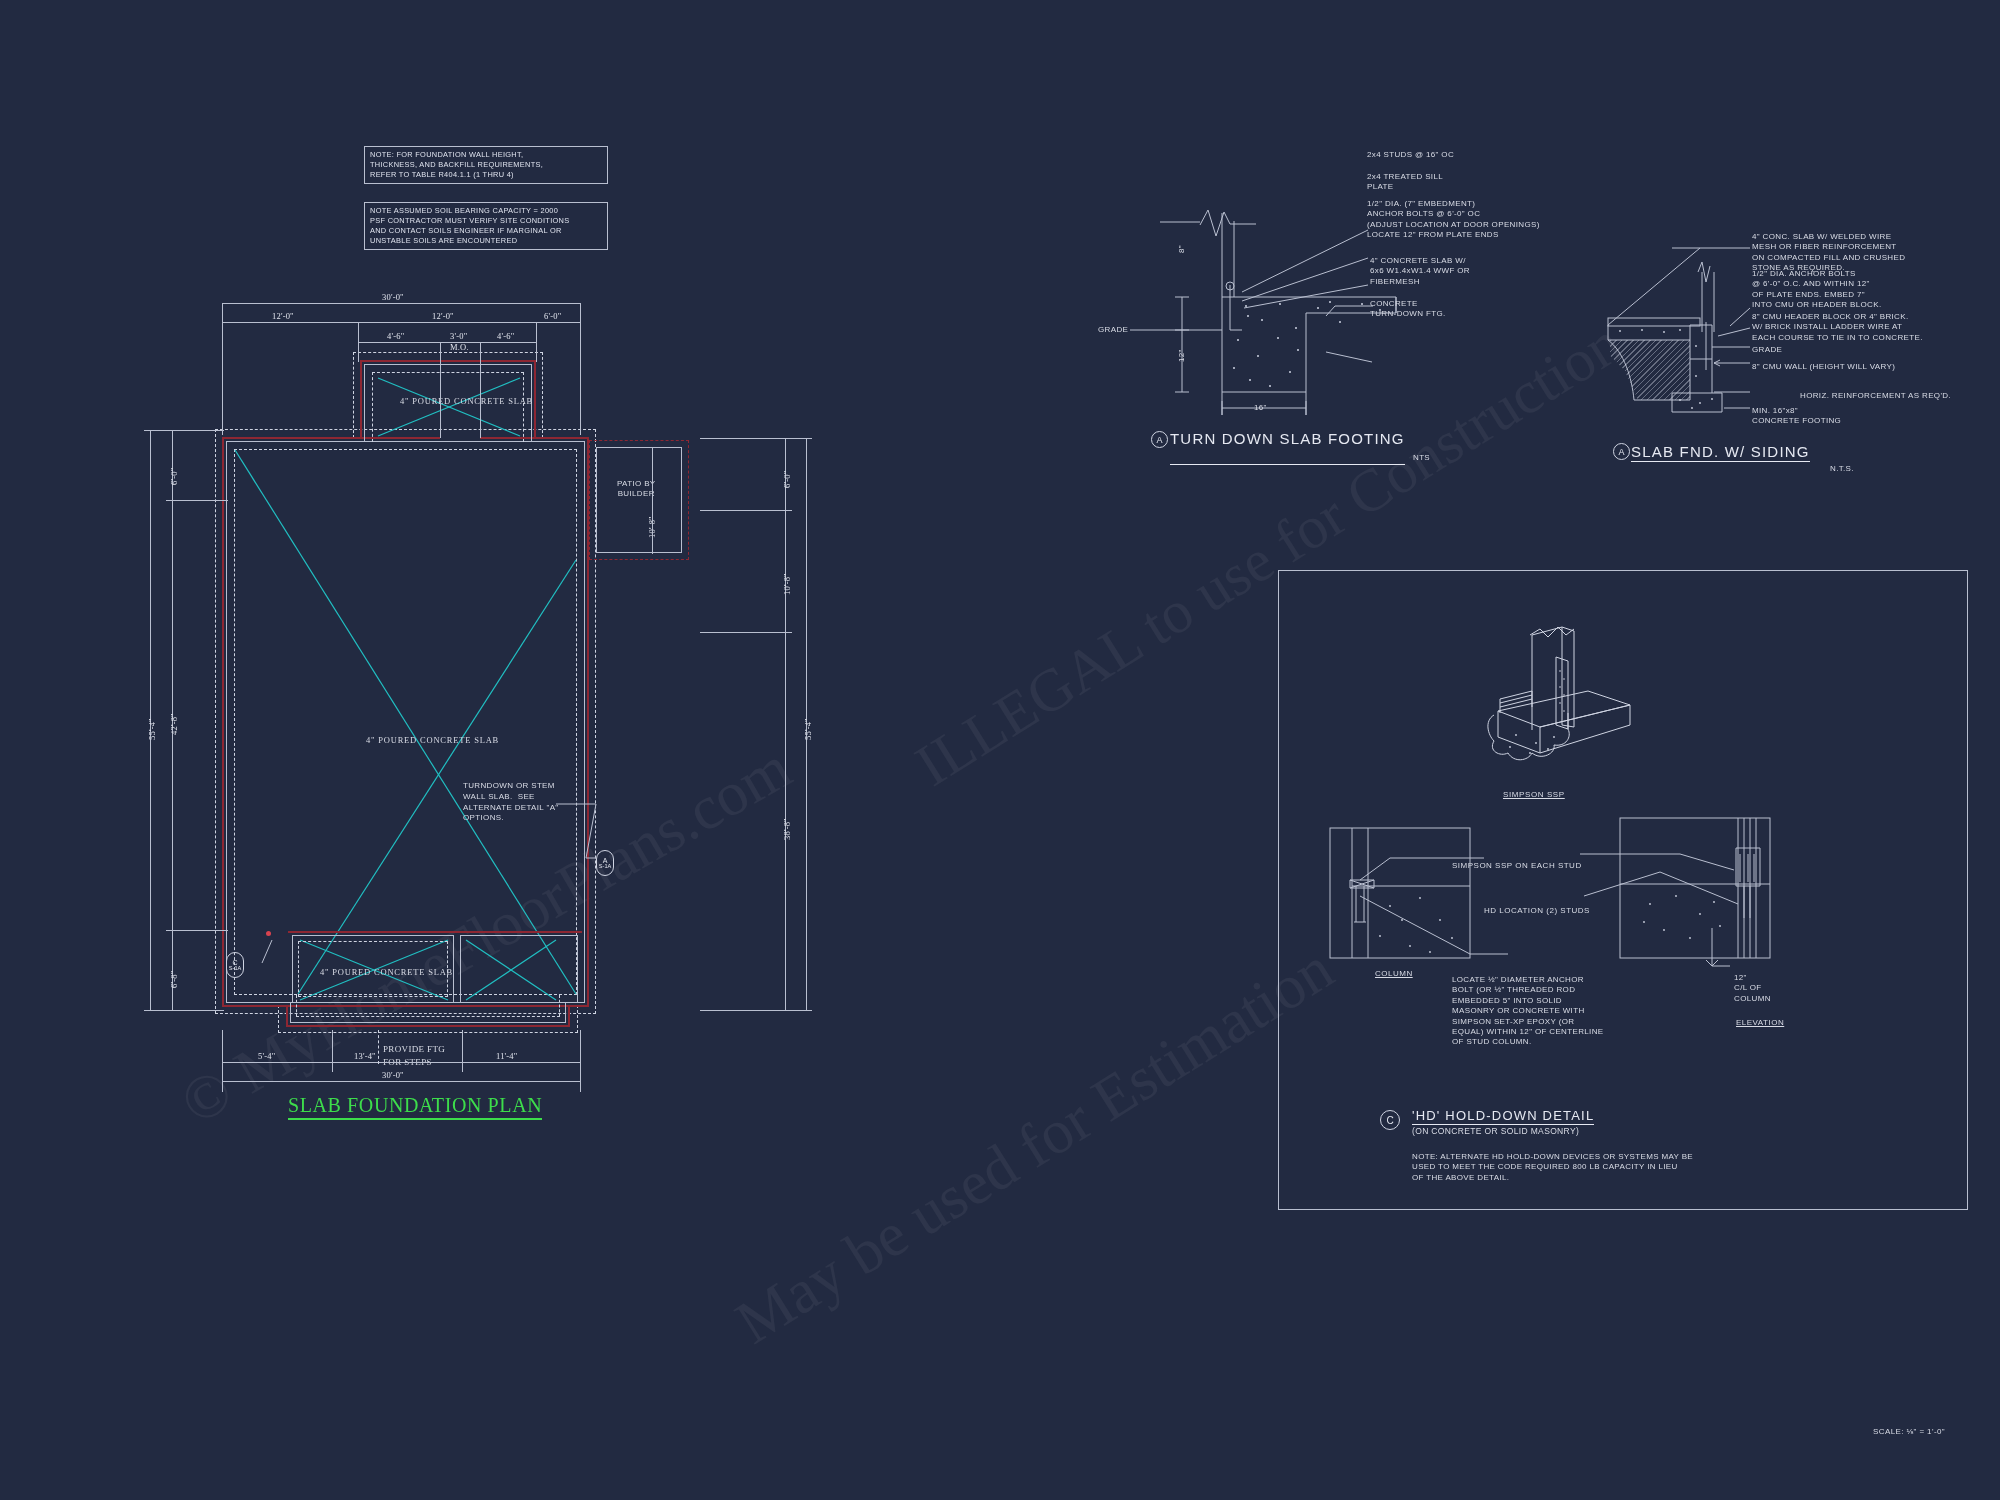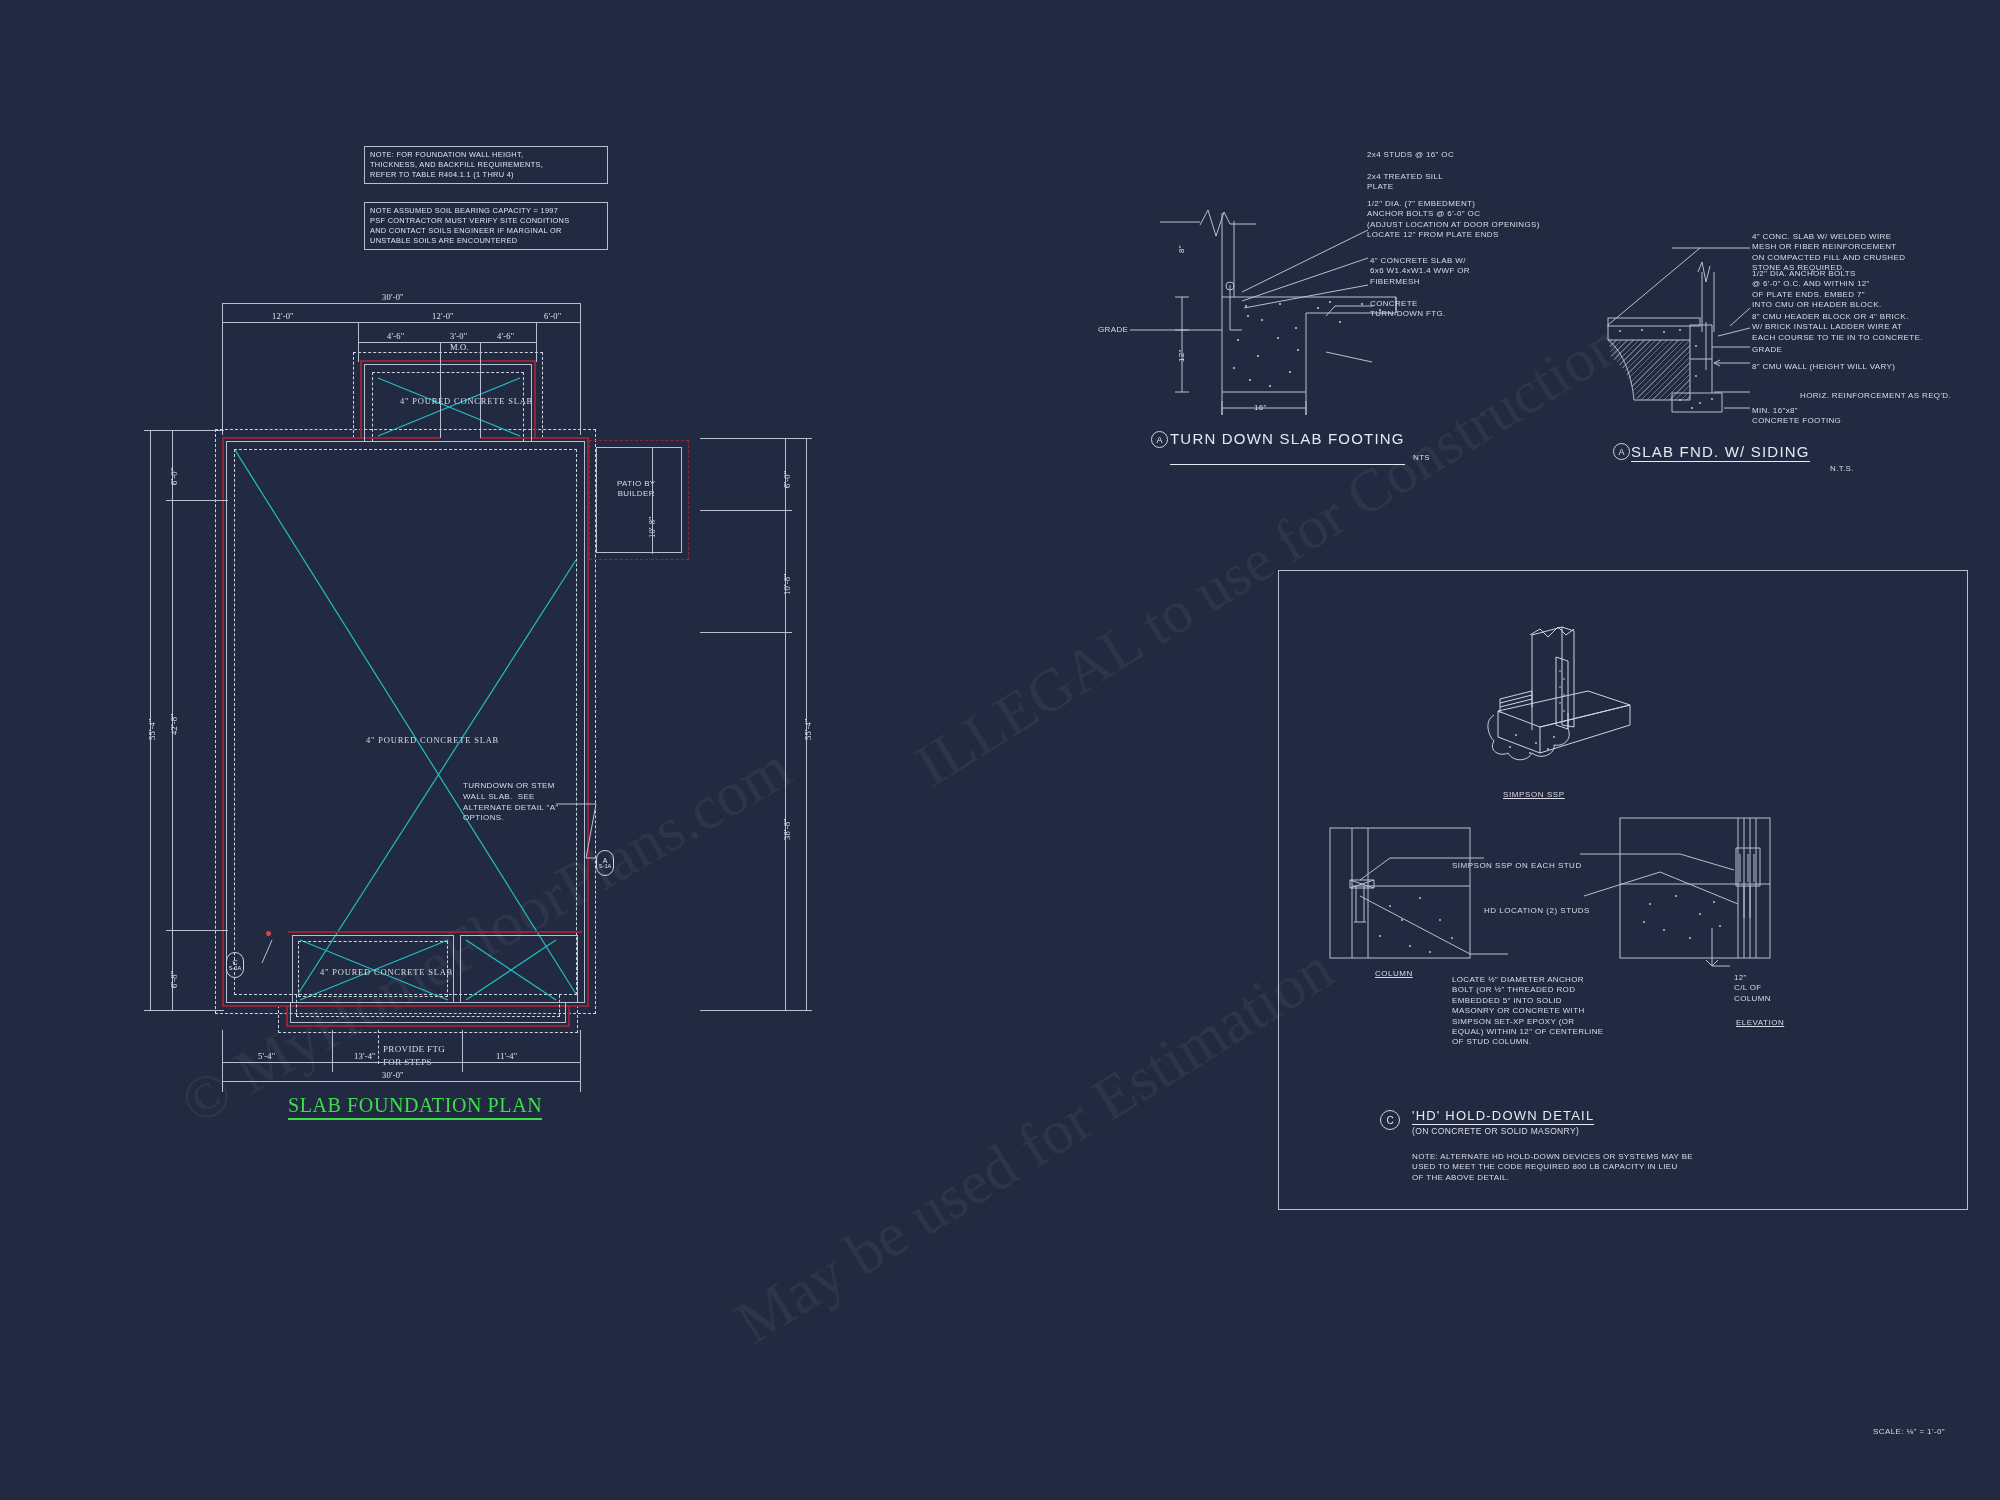--- a/index.html
+++ b/index.html
@@ -105,21 +105,21 @@
 
 <div id="sheet">
 
   <div class="wm" style="left:140px; top:900px; transform:rotate(-30deg); font-size:62px;">© MyHomeFloorPlans.com</div>
   <div class="wm" style="left:690px; top:1110px; transform:rotate(-32deg); font-size:62px;">May be used for Estimation</div>
   <div class="wm" style="left:860px; top:520px; transform:rotate(-32deg); font-size:60px;">ILLEGAL to use for Construction</div>
 
   <div class="note-box" style="left:364px; top:146px; width:244px;">NOTE: FOR FOUNDATION WALL HEIGHT,
 THICKNESS, AND BACKFILL REQUIREMENTS,
 REFER TO TABLE R404.1.1 (1 THRU 4)</div>
-  <div class="note-box" style="left:364px; top:202px; width:244px;">NOTE ASSUMED SOIL BEARING CAPACITY = 1997
+  <div class="note-box" style="left:364px; top:202px; width:244px;">NOTE ASSUMED SOIL BEARING CAPACITY = 2000
 PSF CONTRACTOR MUST VERIFY SITE CONDITIONS
 AND CONTACT SOILS ENGINEER IF MARGINAL OR
 UNSTABLE SOILS ARE ENCOUNTERED</div>
 
   <svg style="left:1130px; top:180px; width:420px; height:240px;">
     <g fill="none" stroke="#b9bfd0" stroke-width="1">
 
       <path d="M70,45 L78,30 L86,56 L94,32 L100,44"></path>
       <path d="M30,42 L70,42 M100,44 L126,44"></path>
 

